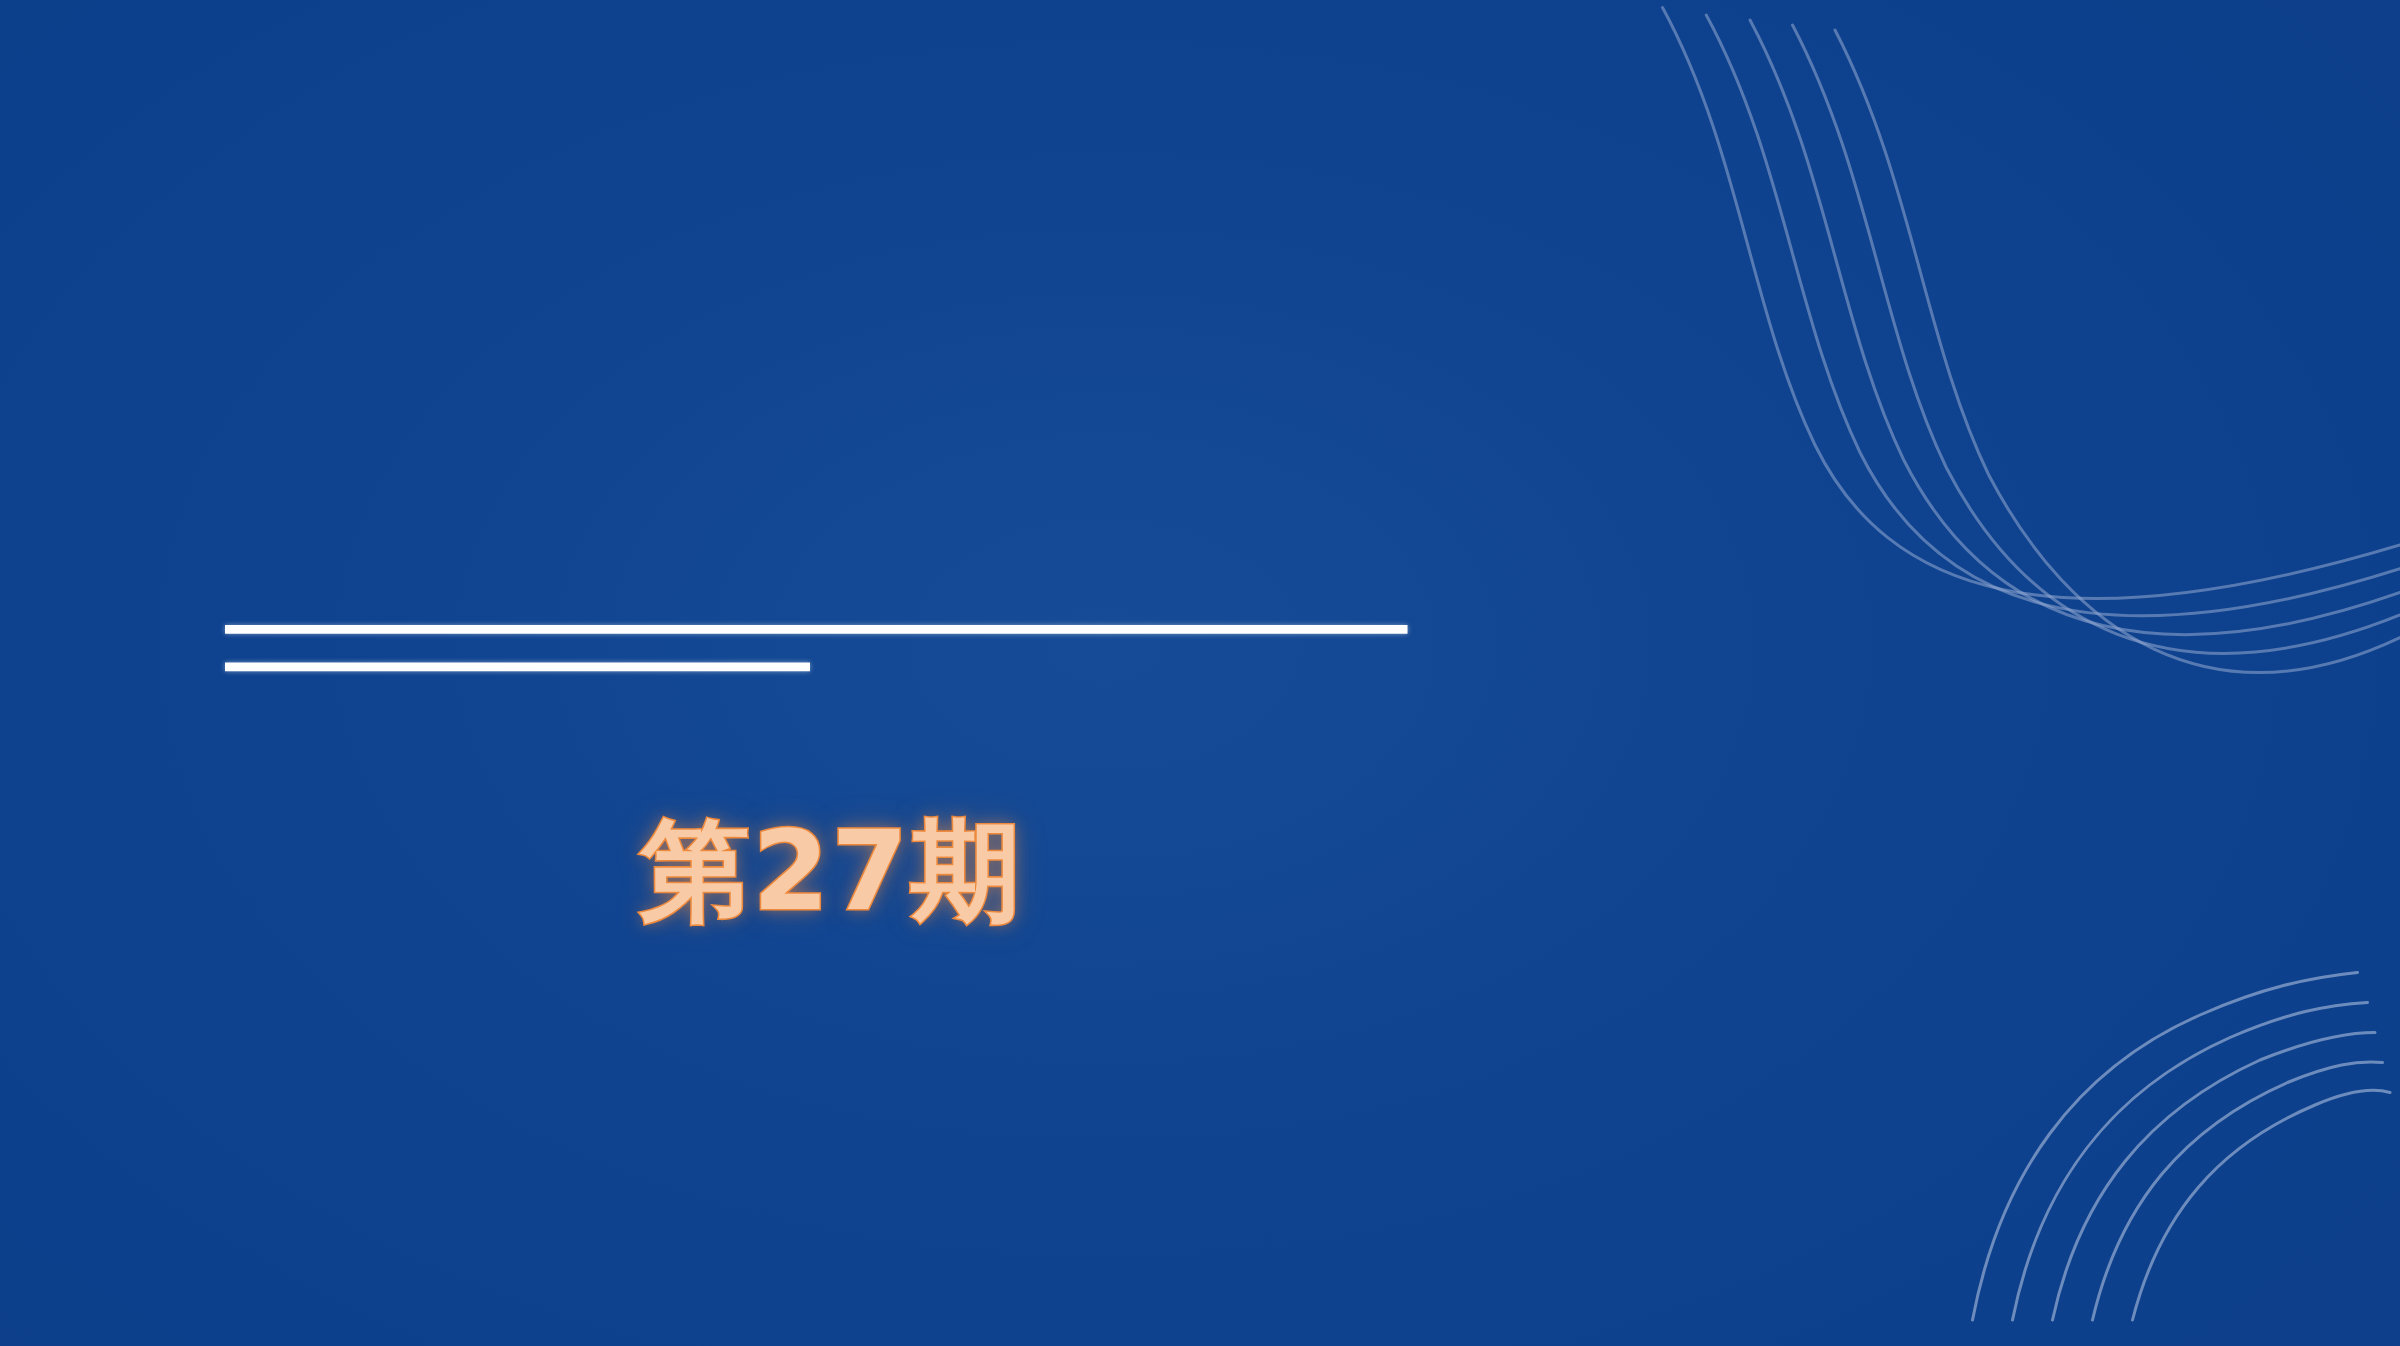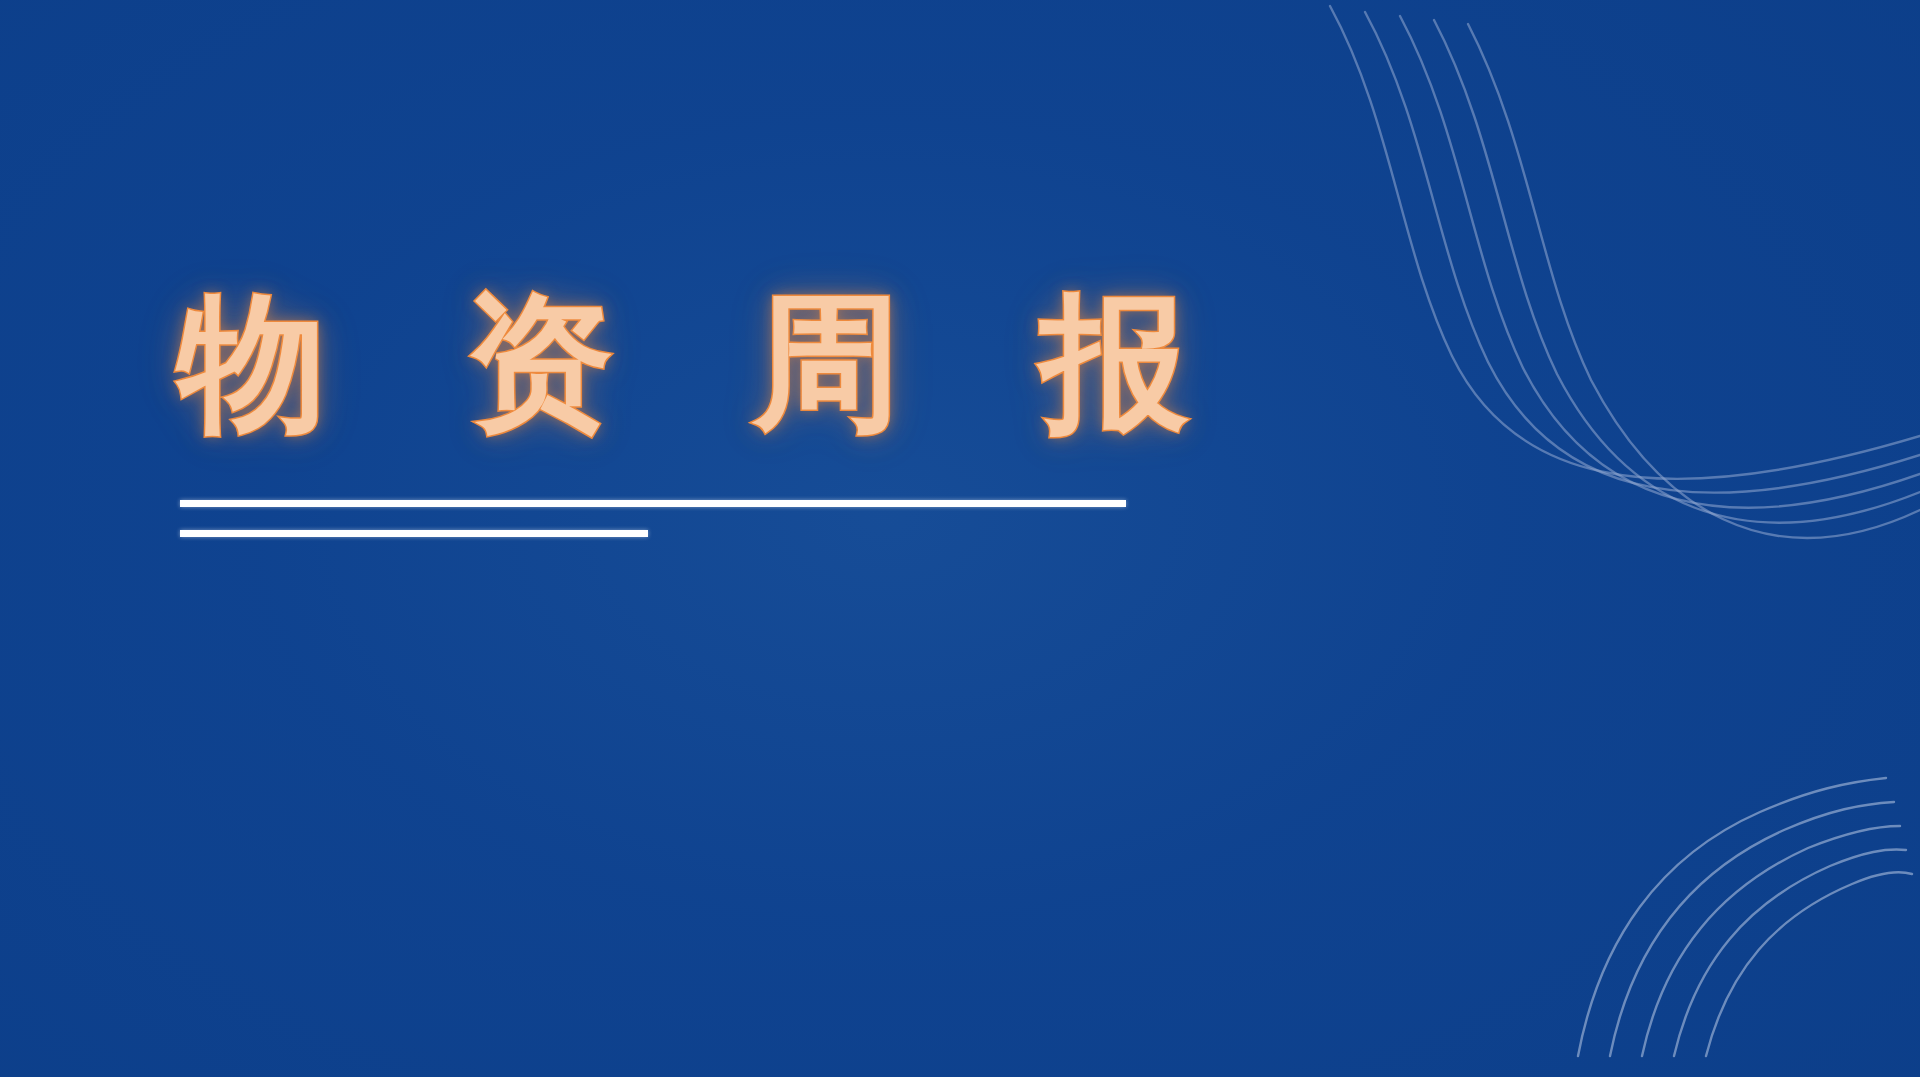--- a/index.html
+++ b/index.html
@@ -122,22 +122,20 @@
   <svg class="decor" viewBox="0 0 1920 1077" preserveAspectRatio="none" aria-hidden="true">
     <g fill="none" stroke="#A8BCDC" stroke-opacity="0.62" stroke-width="2.4" stroke-linecap="round">
       <path d="M1578,1056 C1600,940 1660,856 1760,812 C1810,790 1848,782 1886,778"></path>
       <path d="M1610,1056 C1632,946 1690,872 1784,830 C1830,810 1862,804 1894,802"></path>
       <path d="M1642,1056 C1664,954 1720,888 1808,848 C1848,832 1876,826 1900,826"></path>
       <path d="M1674,1056 C1696,962 1748,902 1830,866 C1864,852 1886,848 1906,850"></path>
       <path d="M1706,1056 C1728,970 1776,916 1852,884 C1880,872 1898,870 1912,874"></path>
     </g>
   </svg>
 
-  <div class="title-block">
-    <h1 class="main-title">物 资 周 报</h1>
-  </div>
 
   <div class="rule-long"></div>
 
   <div class="rule-short"></div>
 
+  <div class="subtitle">第27期</div>
 
 </div>
 
 </body></html>

